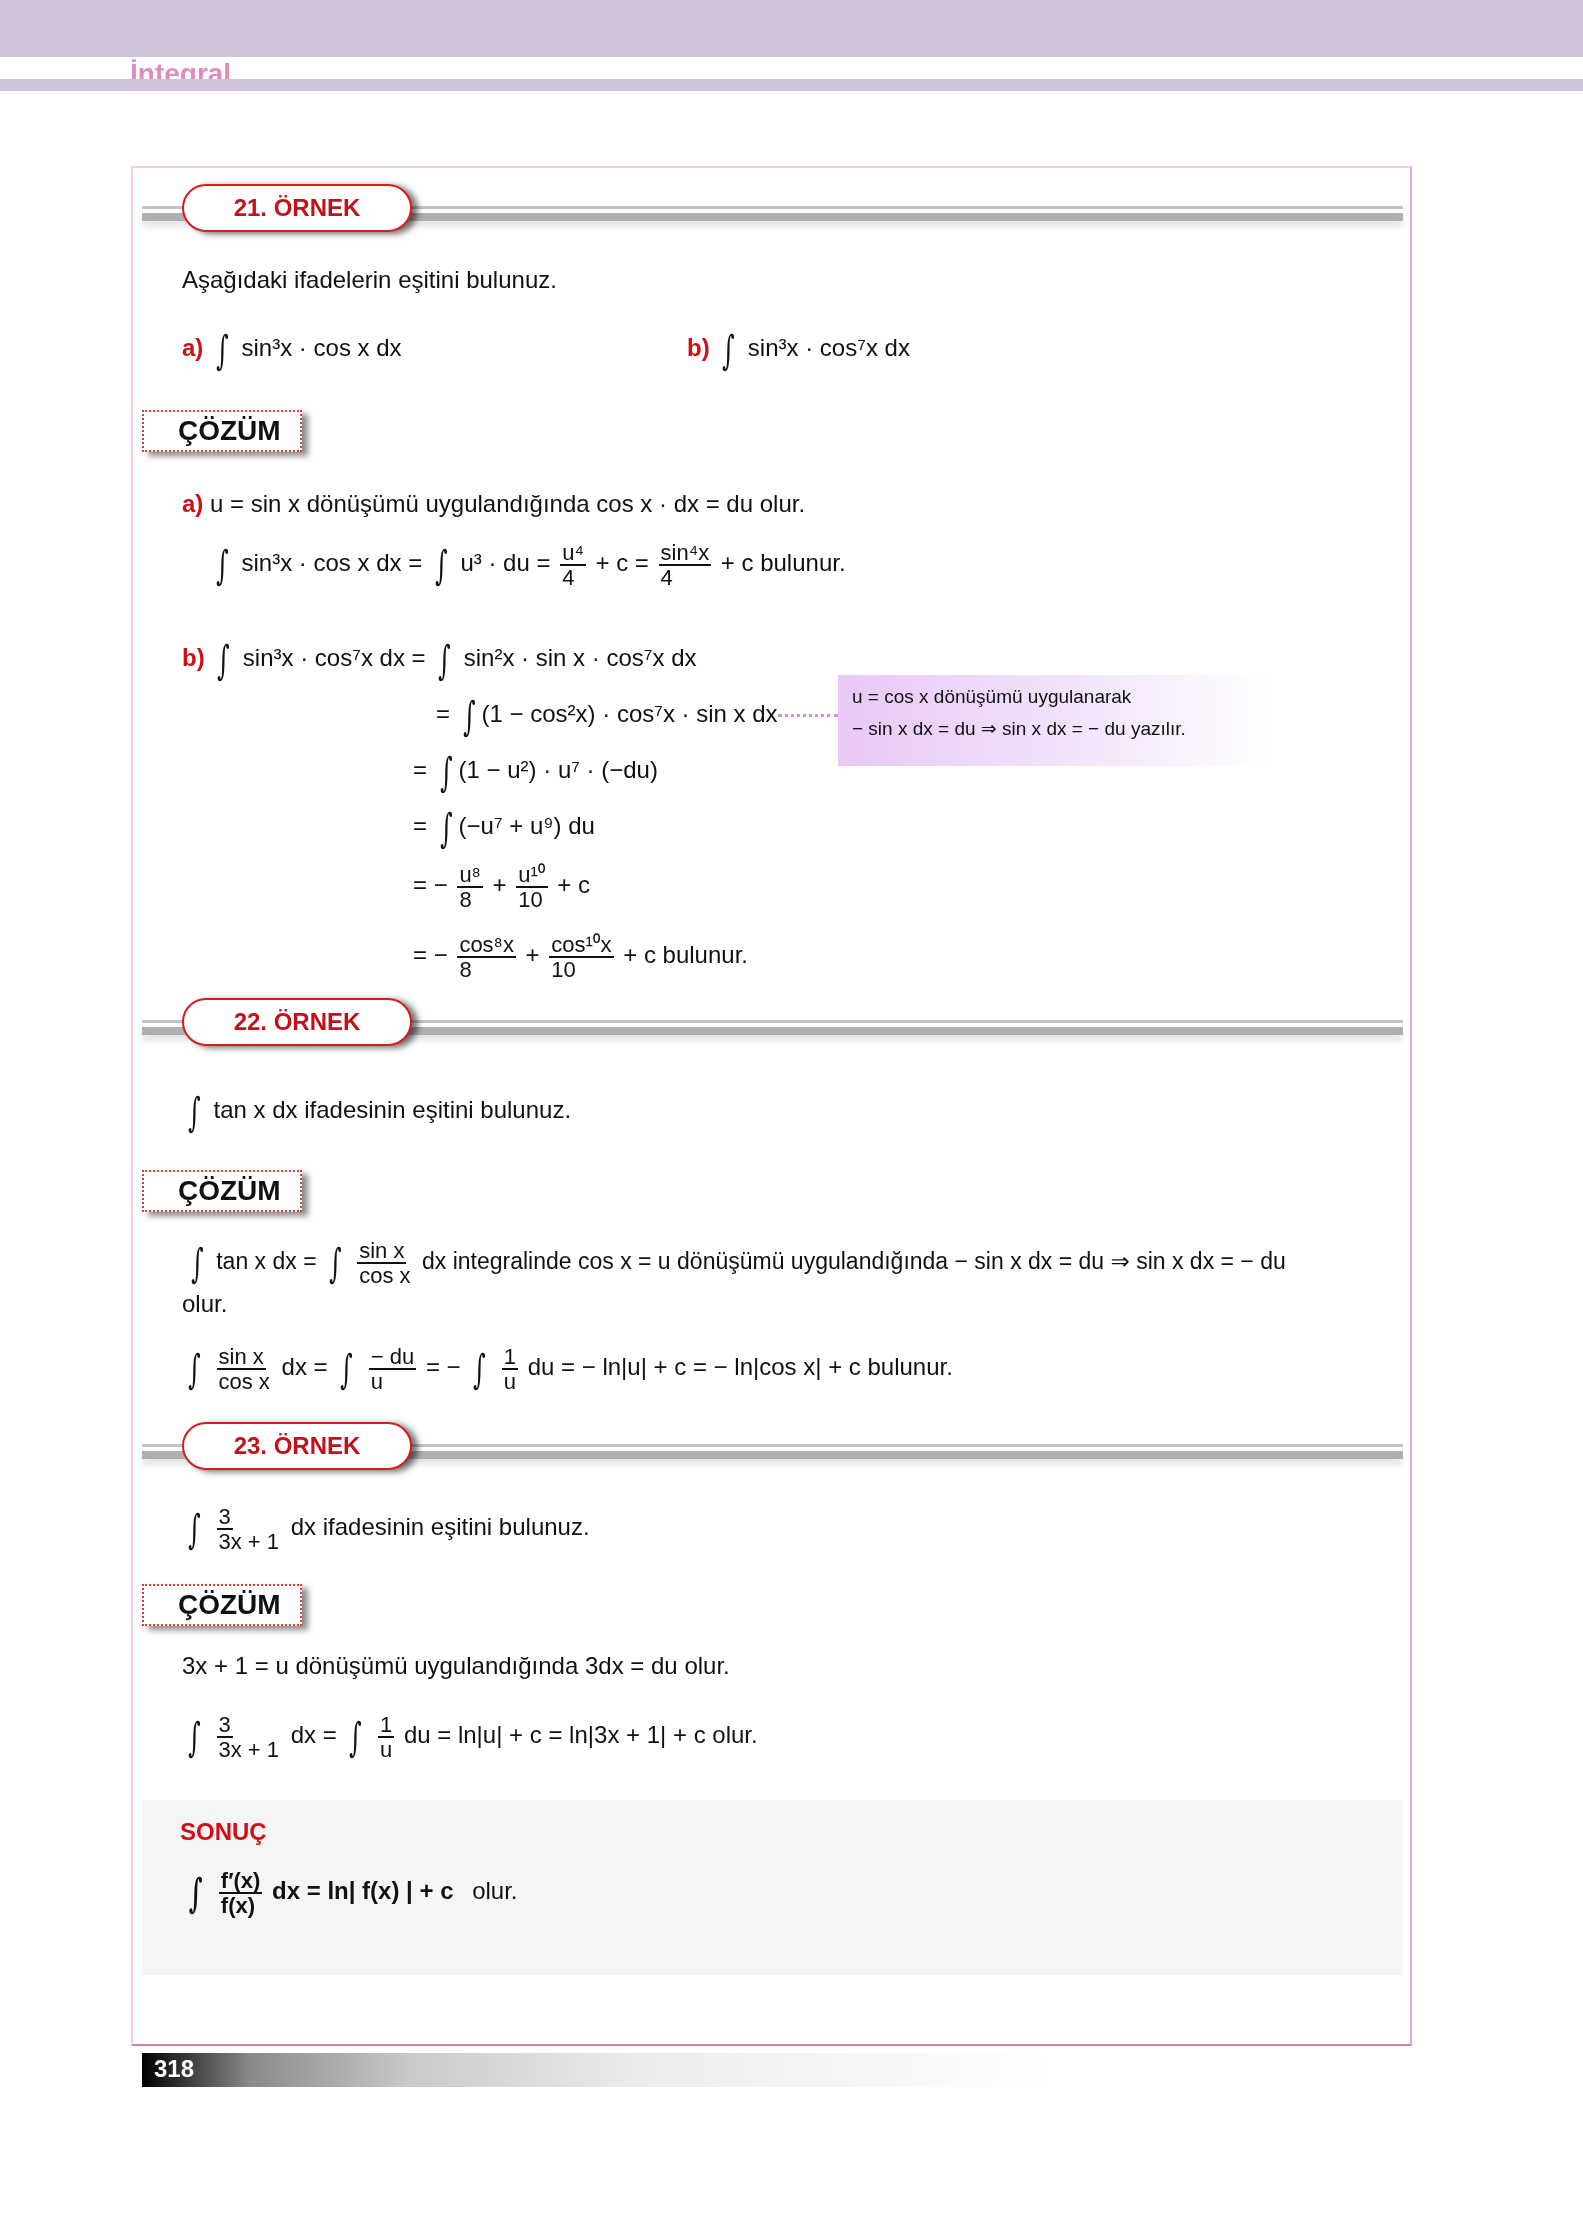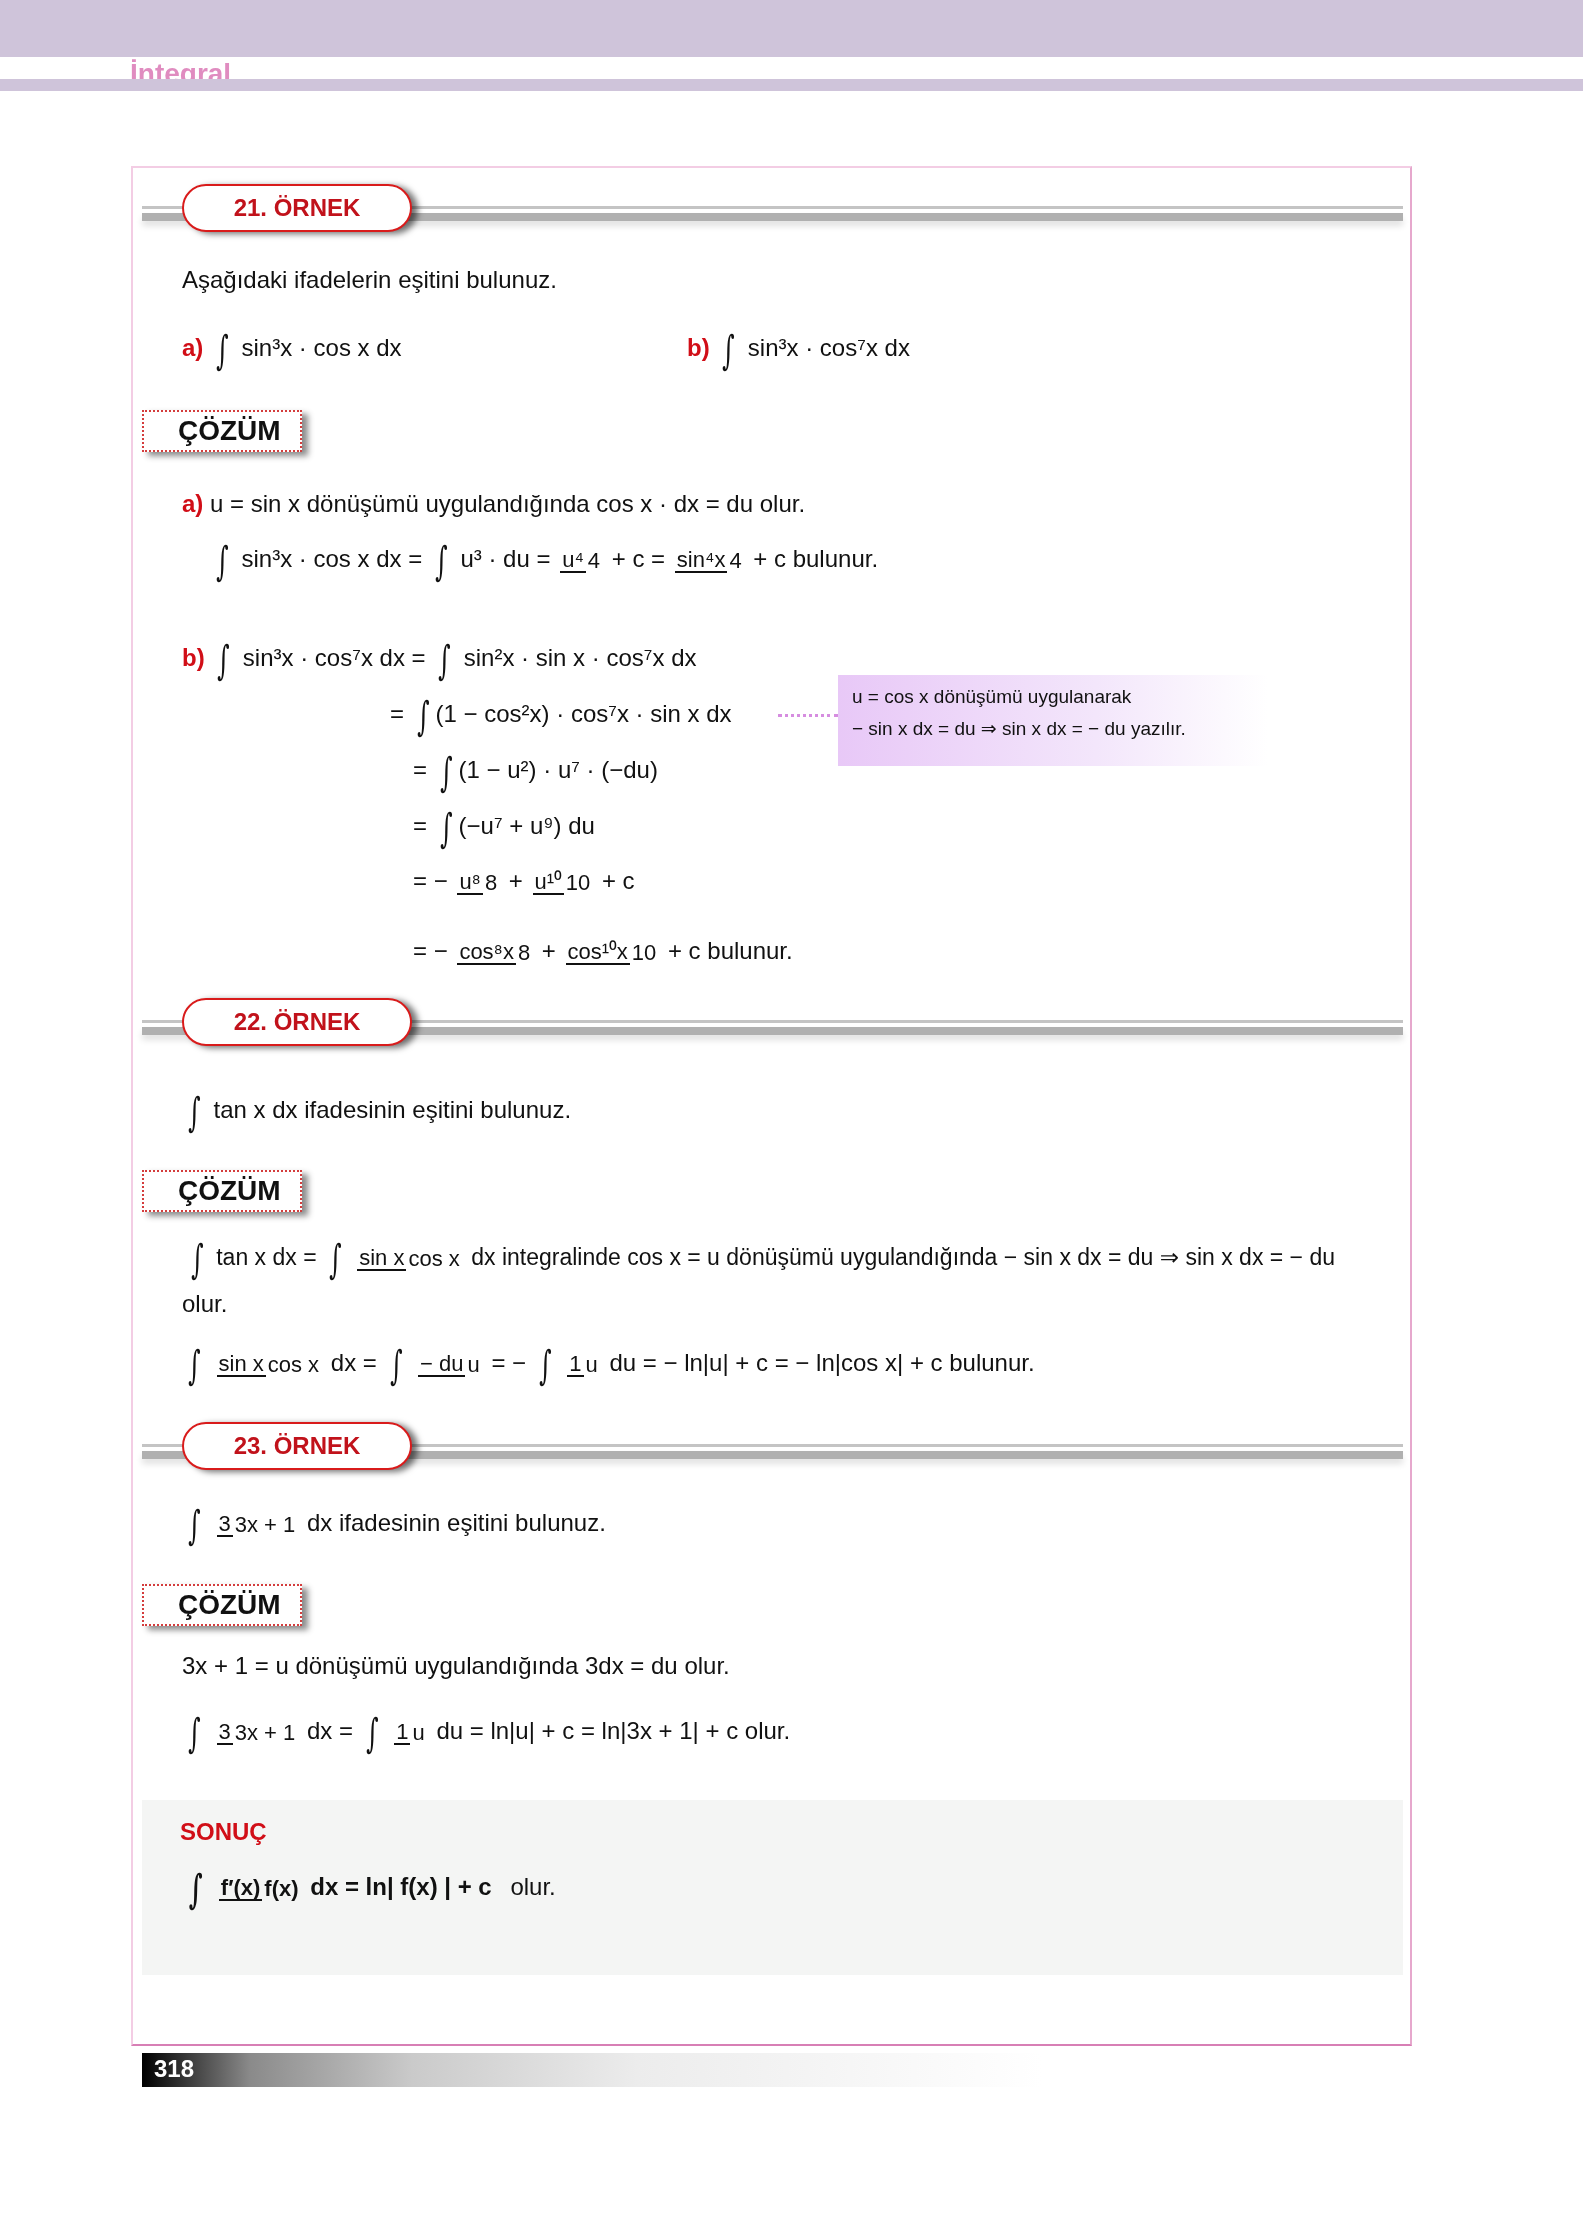--- a/index.html
+++ b/index.html
@@ -10,21 +10,21 @@
   .chapter{left:130px;top:58px;font-size:28px;font-weight:bold;color:#e08cc0;}
   .frame{left:131px;top:166px;width:1281px;height:1880px;border:2px solid #f3cde4;border-right-color:#e6a8cd;border-bottom-color:#d77fb5;box-sizing:border-box;}
   .rule{left:142px;height:18px;width:1261px;}
   .rule .l1{position:absolute;left:0;right:0;top:0;height:3px;background:#c4c4c4;}
   .rule .l2{position:absolute;left:0;right:0;top:7px;height:8px;background:#b0b0b0;box-shadow:0 5px 6px rgba(0,0,0,0.12);}
   .pill{height:48px;width:230px;border:2px solid #d91b1b;border-radius:26px;background:#fff;box-shadow:6px 2px 6px rgba(0,0,0,0.55);display:flex;align-items:center;justify-content:center;font-weight:bold;color:#c1121b;font-size:24px;box-sizing:border-box;}
   .cozum{width:160px;height:42px;border:2px dotted #d43c3c;background:#fff;box-shadow:6px 4px 6px rgba(0,0,0,0.45);font-weight:bold;font-size:28px;display:flex;align-items:center;padding-left:34px;box-sizing:border-box;}
   .txt{font-size:24px;white-space:nowrap;}
   .red{color:#d10e17;font-weight:bold;}
   .int{font-family:"DejaVu Serif",serif;font-size:40px;font-style:italic;display:inline-block;transform:scaleX(0.6);vertical-align:middle;margin:0 2px;line-height:1;}
-  .frac{display:inline-flex;flex-direction:row;align-items:center;vertical-align:middle;line-height:1.05;margin:8px 3px;font-size:22px;}
+  .frac{display:inline-flex;flex-direction:column;align-items:flex-start;vertical-align:middle;line-height:1.05;margin:1px 3px;font-size:22px;}
   .frac .n{border-bottom:2px solid #111;padding:0 2px;}
   .frac .d{padding:0 2px;}
   .note{left:838px;top:675px;width:430px;height:91px;background:linear-gradient(90deg,#e8c8f7 0%,#f3e6fb 60%,#ffffff 100%);font-size:19px;padding:6px 14px;box-sizing:border-box;line-height:32px;}
   .dots{left:778px;top:714px;width:60px;height:2px;border-top:3px dotted #d68de0;}
   .sonuc{left:142px;top:1800px;width:1261px;height:175px;background:#f4f5f4;}
   .pageno{left:142px;top:2053px;width:900px;height:34px;background:linear-gradient(90deg,#000 0%,#8a8a8a 12%,#cacaca 30%,#ececec 55%,#fff 100%);}
   .pageno span{position:absolute;left:12px;top:2px;color:#fff;font-weight:bold;font-size:24px;}
 </style>
 </head>
 <body>
@@ -75,21 +75,21 @@
   <span>+ c bulunur.</span>
 </div>
 
 <div class="abs txt" style="left:182px;top:640px">
   <span class="red">b)</span>
   <span class="int">∫</span>
   <span>sin³x · cos⁷x dx =</span>
   <span class="int">∫</span>
   <span>sin²x · sin x · cos⁷x dx</span>
 </div>
-<div class="abs txt" style="left:390px;top:696px">= <span class="int">∫</span><span>(1 − cos²x) · cos⁷x · sin x dx</span></div>
+<div class="abs txt" style="left:436px;top:696px">= <span class="int">∫</span><span>(1 − cos²x) · cos⁷x · sin x dx</span></div>
 <div class="abs dots"></div>
 <div class="abs note">
   <div>u = cos x  dönüşümü uygulanarak</div>
   <div>− sin x dx = du  ⇒  sin x dx = − du  yazılır.</div>
 </div>
 <div class="abs txt" style="left:413px;top:752px">= <span class="int">∫</span><span>(1 − u²) · u⁷ · (−du)</span></div>
 <div class="abs txt" style="left:413px;top:808px">= <span class="int">∫</span><span>(−u⁷ + u⁹) du</span></div>
 <div class="abs txt" style="left:413px;top:862px">= −
   <span class="frac">
       <span class="n">u⁸</span>

